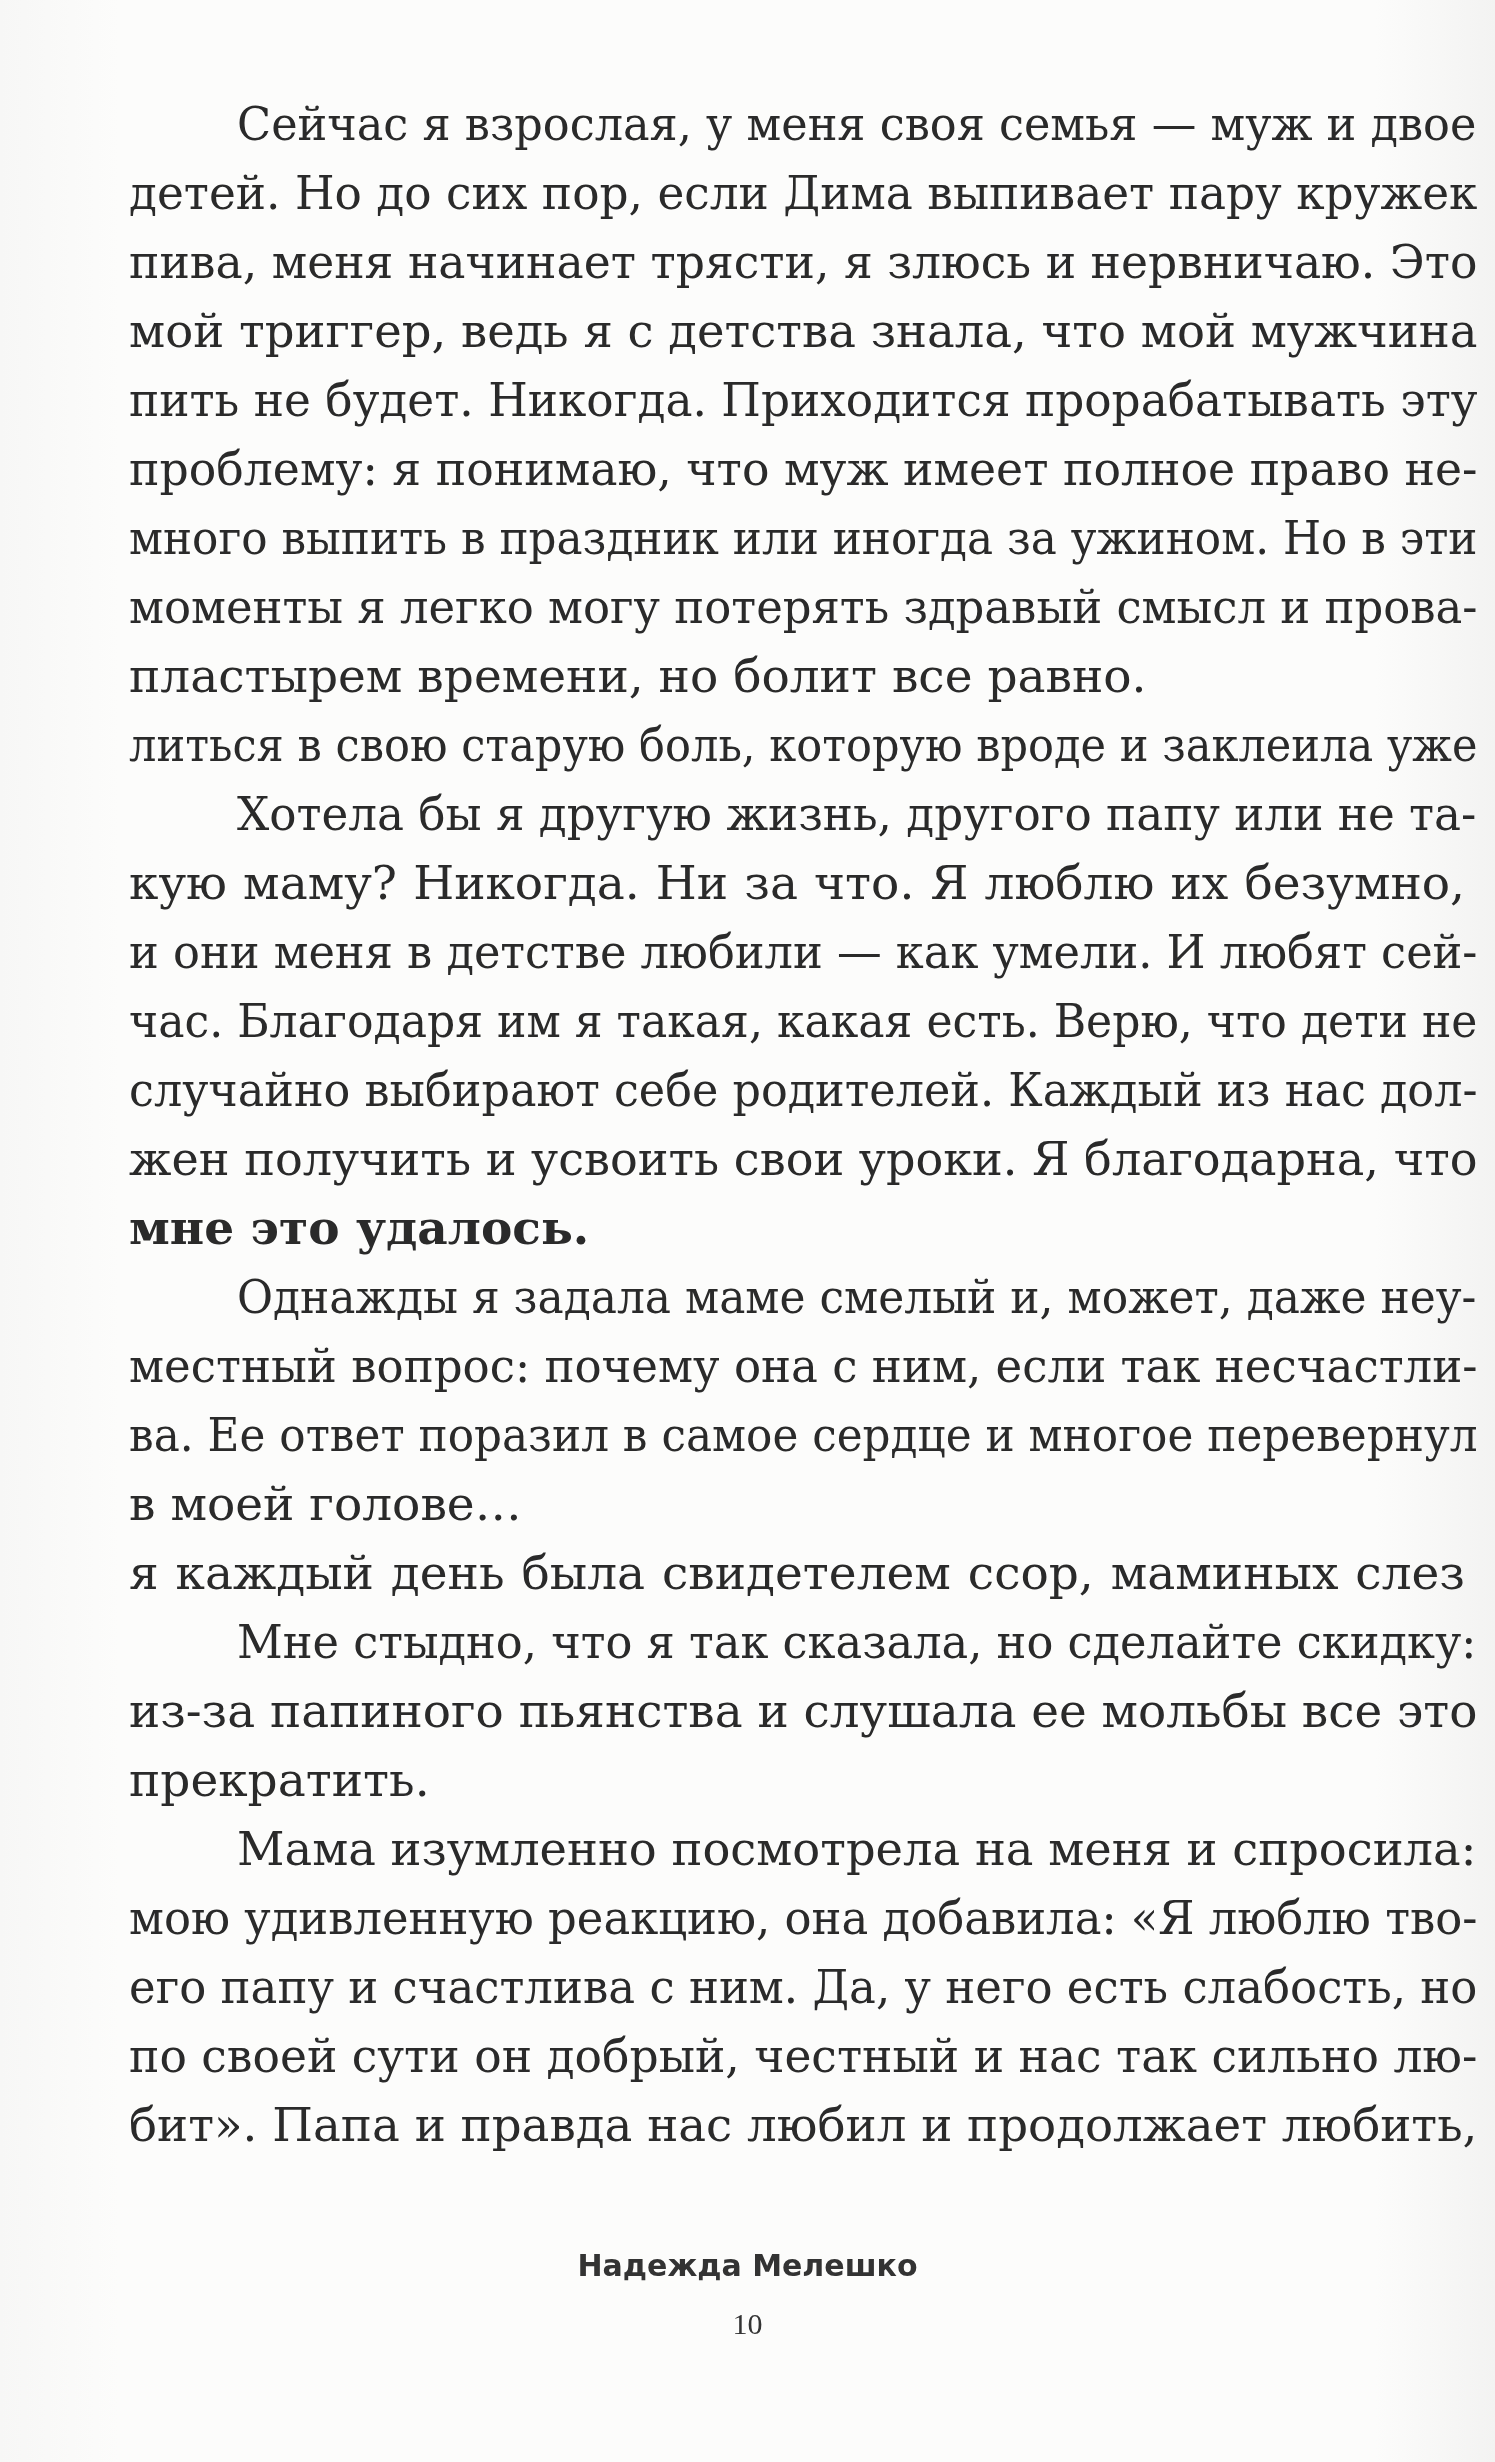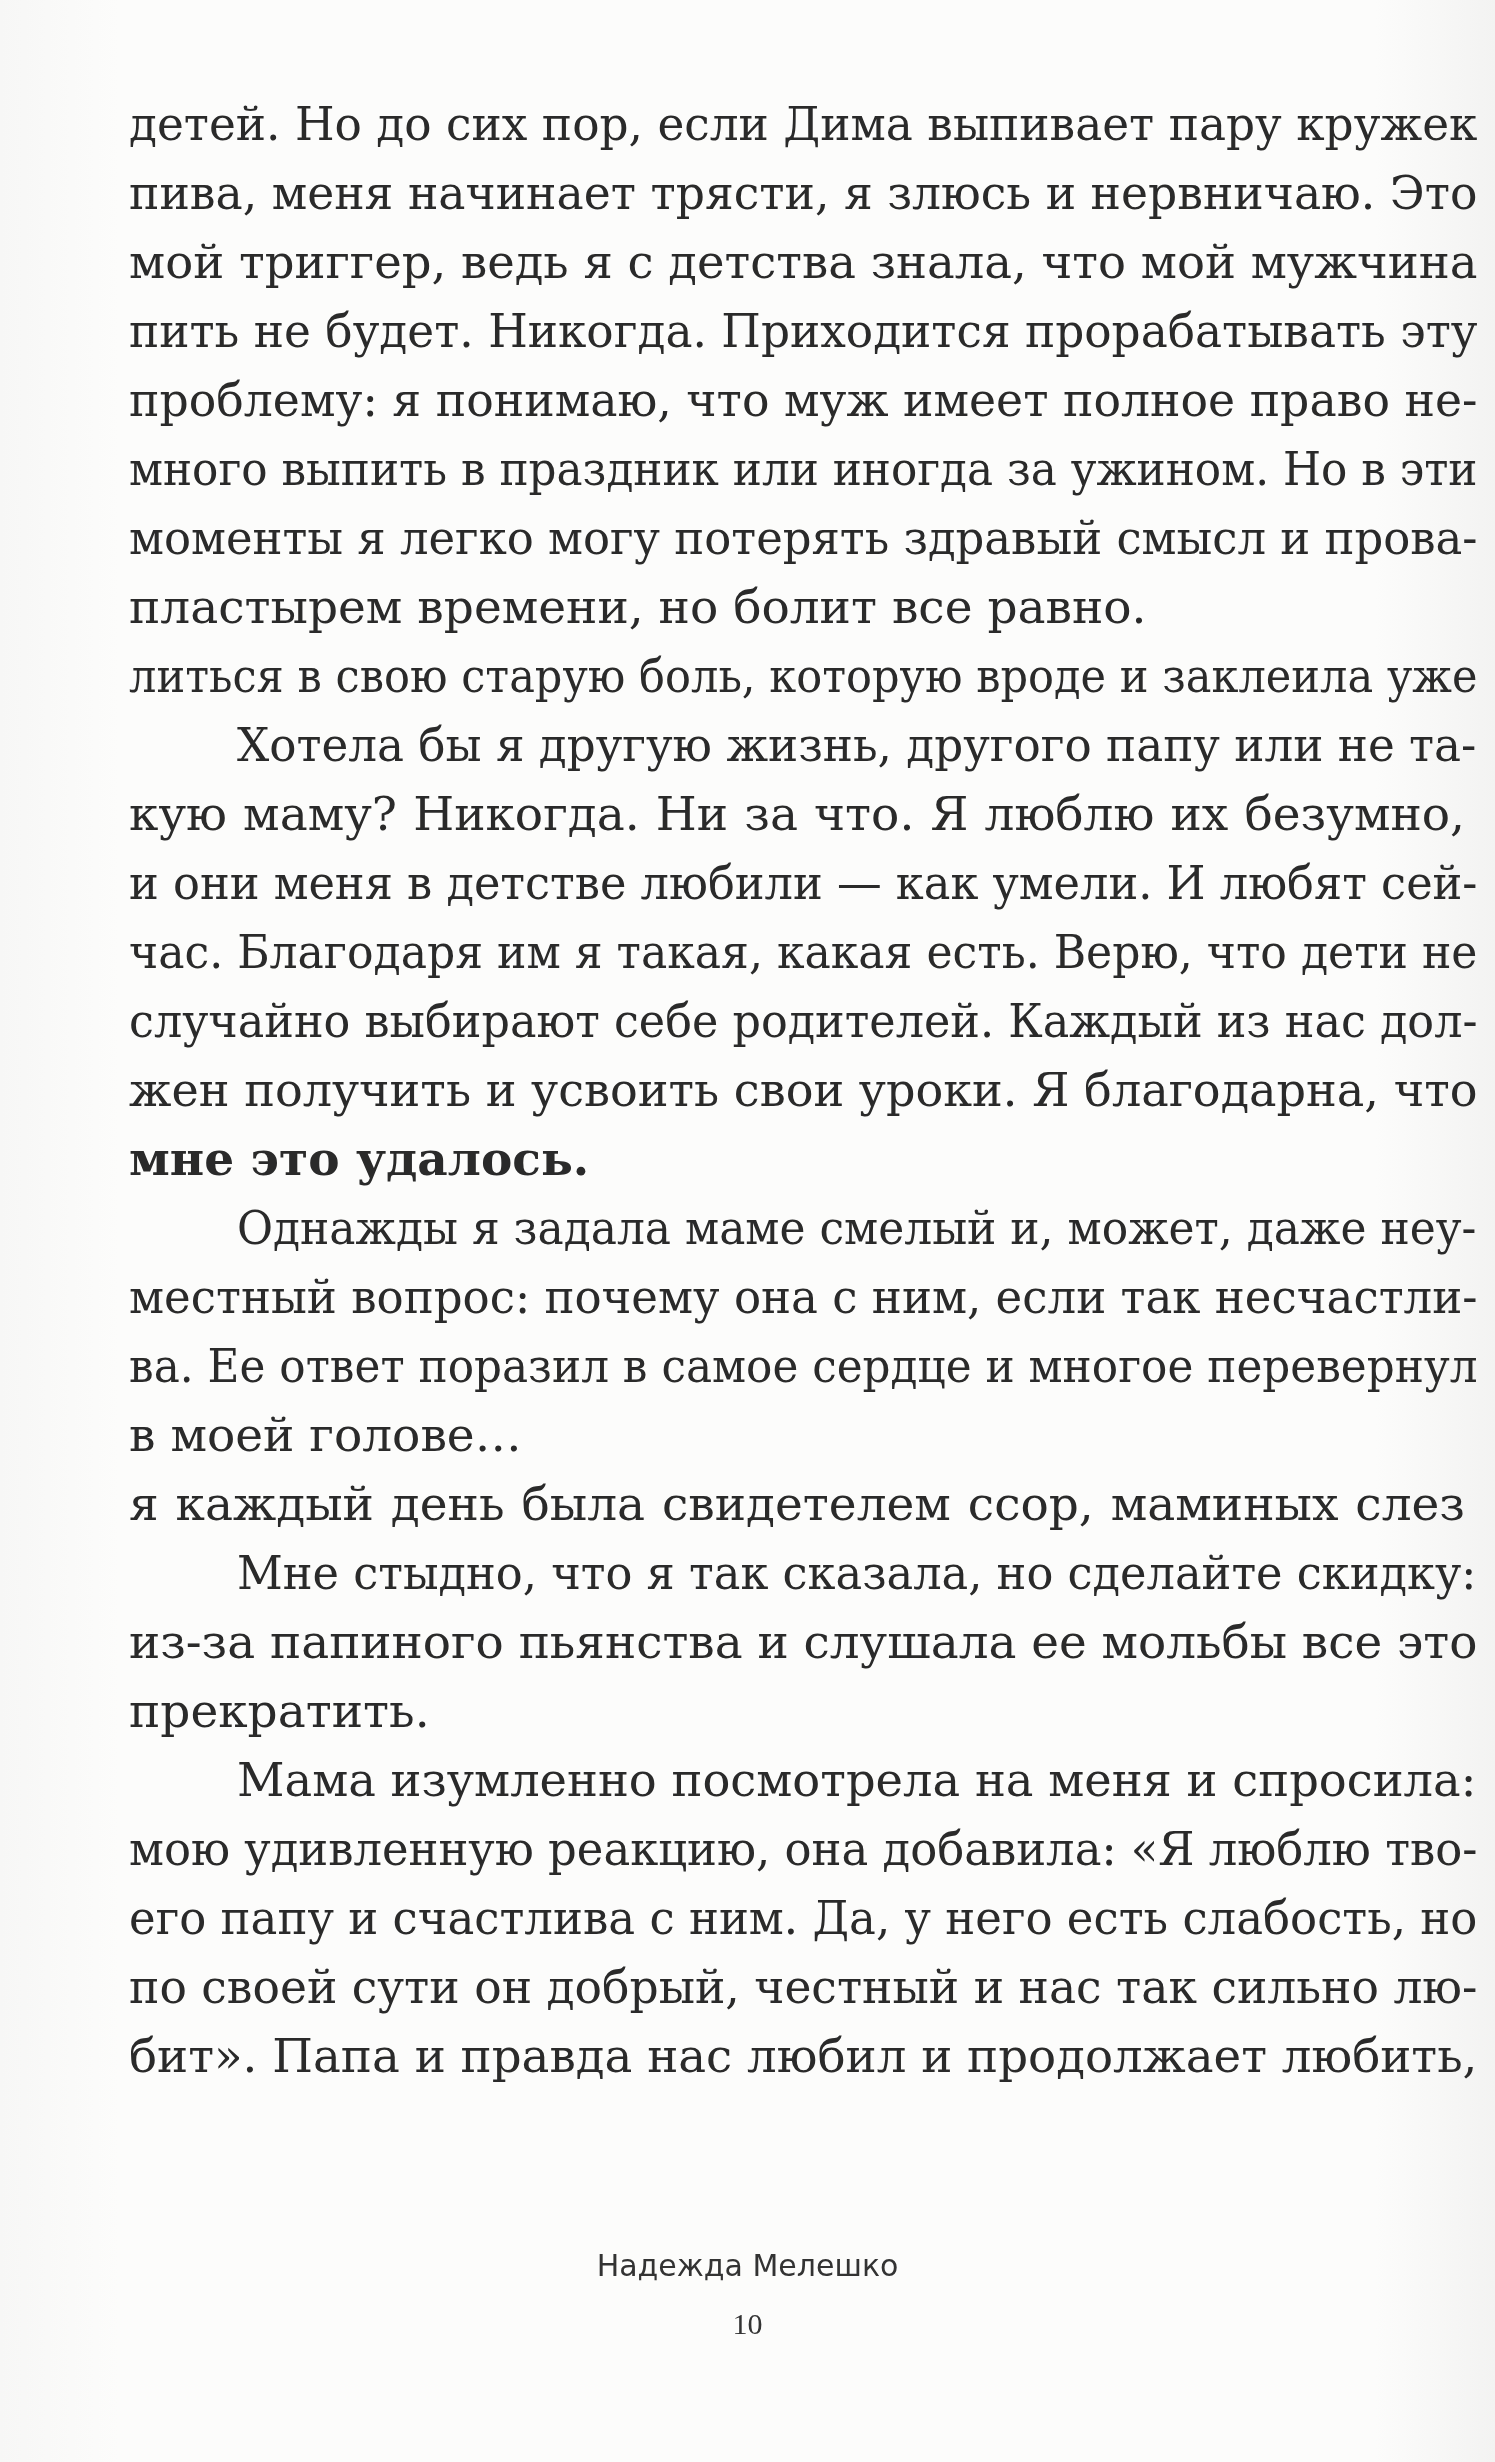--- a/index.html
+++ b/index.html
@@ -29,36 +29,37 @@
     text-align-last: justify;
     white-space: nowrap;
     transform-origin: left;
   }
   .line.last { text-align-last: left; }
   .line.indent { padding-left: 108px; }
   .footer-author {
     position: absolute; left: 0; width: 1495px; top: 2248px;
     text-align: center;
     font-family: "DejaVu Sans", "Liberation Sans", sans-serif;
-    font-size: 30px; color: #333;
+    font-size: 30px; color: #333; font-weight: bold;
   }
   .page-number {
     position: absolute; left: 0; width: 1495px; top: 2307px;
     text-align: center;
     font-family: Liberation Serif, serif;
     font-size: 30px; color: #333;
   }
 </style>
 </head>
 <body>
 
 <div class="page">
   <div class="body-text">
 
     <div class="para">
+      <span class="line indent"><span style="white-space: nowrap; display: inline-block; transform: scaleX(0.949116); transform-origin: left center;">Сейчас я взрослая, у меня своя семья — муж и двое</span></span>
       <span class="line"><span style="white-space: nowrap; display: inline-block; transform: scaleX(0.966289); transform-origin: left center;">детей. Но до сих пор, если Дима выпивает пару кружек</span></span>
       <span class="line"><span style="white-space: nowrap; display: inline-block; transform: scaleX(0.970789); transform-origin: left center;">пива, меня начинает трясти, я злюсь и нервничаю. Это</span></span>
       <span class="line"><span style="white-space: nowrap; display: inline-block; transform: scaleX(0.989308); transform-origin: left center;">мой триггер, ведь я с детства знала, что мой мужчина</span></span>
       <span class="line"><span style="white-space: nowrap; display: inline-block; transform: scaleX(0.965793); transform-origin: left center;">пить не будет. Никогда. Приходится прорабатывать эту</span></span>
       <span class="line"><span style="white-space: nowrap; display: inline-block; transform: scaleX(0.972859); transform-origin: left center;">проблему: я понимаю, что муж имеет полное право не-</span></span>
       <span class="line"><span style="white-space: nowrap; display: inline-block; transform: scaleX(0.929627); transform-origin: left center;">много выпить в праздник или иногда за ужином. Но в эти</span></span>
       <span class="line"><span style="white-space: nowrap; display: inline-block; transform: scaleX(0.955851); transform-origin: left center;">моменты я легко могу потерять здравый смысл и прова-</span></span>
       <span class="line last"><span style="white-space: nowrap;">пластырем времени, но болит все равно.</span></span>
       <span class="line"><span style="white-space: nowrap; display: inline-block; transform: scaleX(0.917434); transform-origin: left center;">литься в свою старую боль, которую вроде и заклеила уже</span></span>
     </div>

